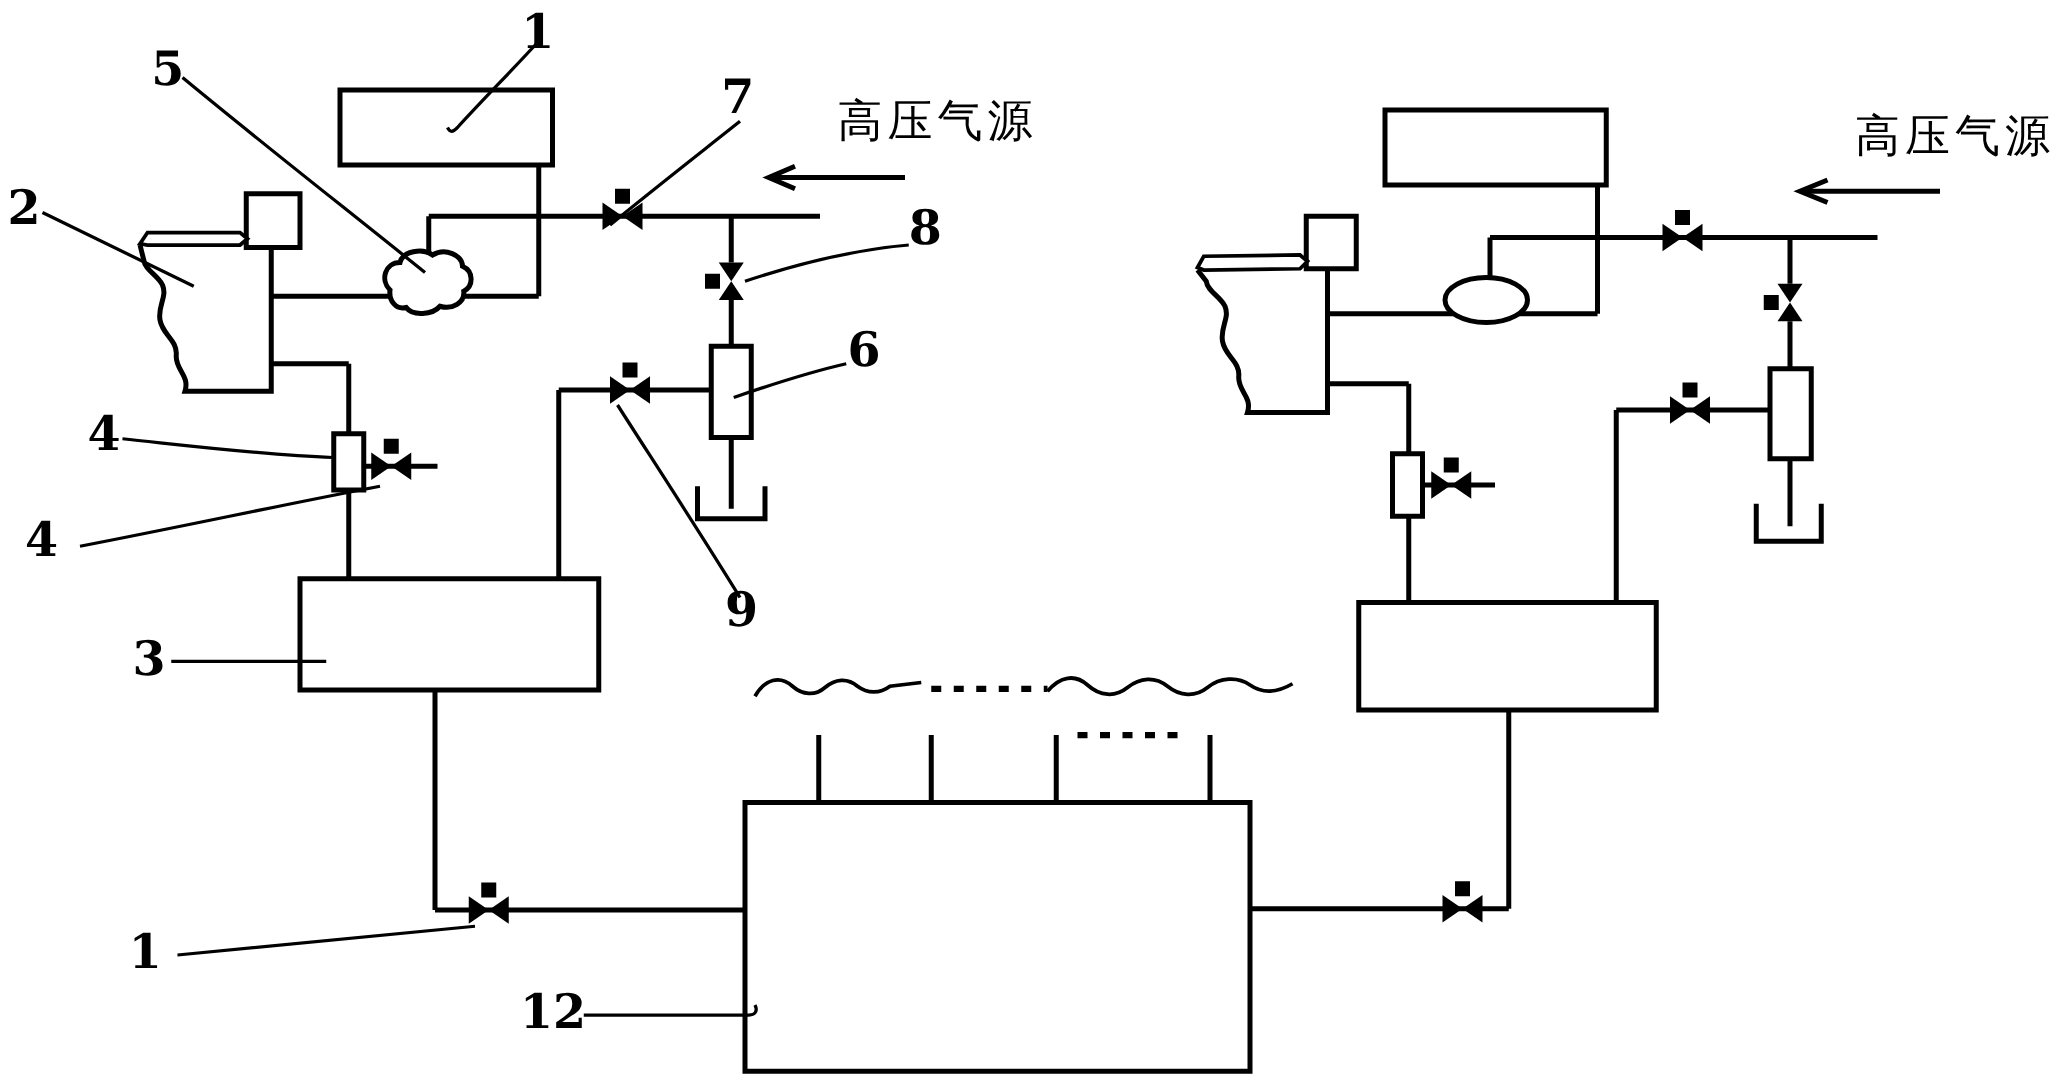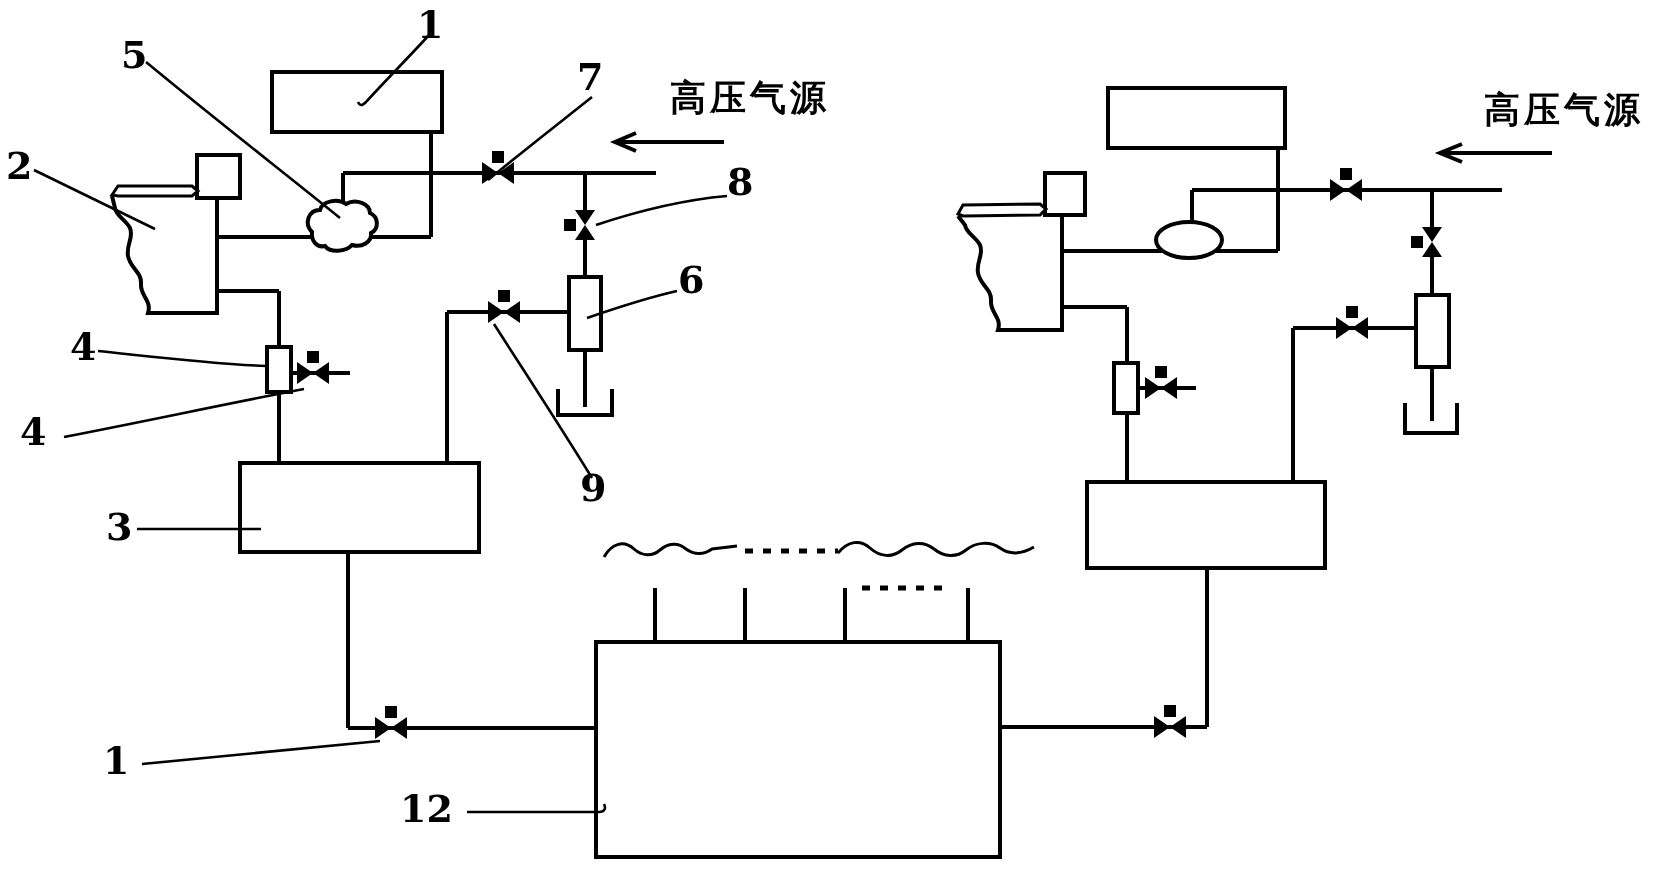--- a/index.html
+++ b/index.html
@@ -2,21 +2,21 @@
 <html style="--bg: #ffffff; --ink: #000000;"><head>
 <meta charset="utf-8">
 <style>
   :root { --bg:#ffffff; --ink:#000000; }
   html,body { margin:0; padding:0; background:var(--bg); }
   .stage { position:relative; width:1657px; height:869px; background:var(--bg); overflow:hidden;
            font-family:"DejaVu Sans", sans-serif; }
   .stage svg { position:absolute; left:0; top:0; color:var(--ink); }
   .callout { position:absolute; font-family:"DejaVu Serif", serif; font-weight:700;
              font-size:38px; line-height:1; color:var(--ink); white-space:nowrap; }
-  .cjk { position:absolute; font-family:"DejaVu Sans", sans-serif; font-weight:700;
+  .cjk { position:absolute; font-family:"DejaVu Sans", sans-serif; font-weight:400;
          font-size:36px; line-height:1; letter-spacing:4px; color:var(--ink); white-space:nowrap; }
 </style>
 </head>
 <body>
 
 <div class="stage">
 
 <svg width="1657" height="869" viewBox="0 0 1657 869">
   <defs>
     <g id="valveH">
@@ -135,17 +135,17 @@
   <span class="callout" style="left:6px;   top:147px">2</span>
   <span class="callout" style="left:106px; top:508px">3</span>
   <span class="callout" style="left:70px;  top:328px">4</span>
   <span class="callout" style="left:121px; top:36px">5</span>
   <span class="callout" style="left:678px; top:261px">6</span>
   <span class="callout" style="left:577px; top:58px">7</span>
   <span class="callout" style="left:727px; top:163px">8</span>
   <span class="callout" style="left:580px; top:469px">9</span>
   <span class="callout" style="left:20px;  top:413px">4</span>
   <span class="callout" style="left:103px; top:742px">1</span>
-  <span class="callout" style="left:400px; top:790px">12</span>
+  <span class="callout" style="left:416px; top:790px">12</span>
 
   <span class="cjk" style="left:670px;  top:80px">高压气源</span>
   <span class="cjk" style="left:1484px; top:92px">高压气源</span>
 </div>
 
 </body></html>

